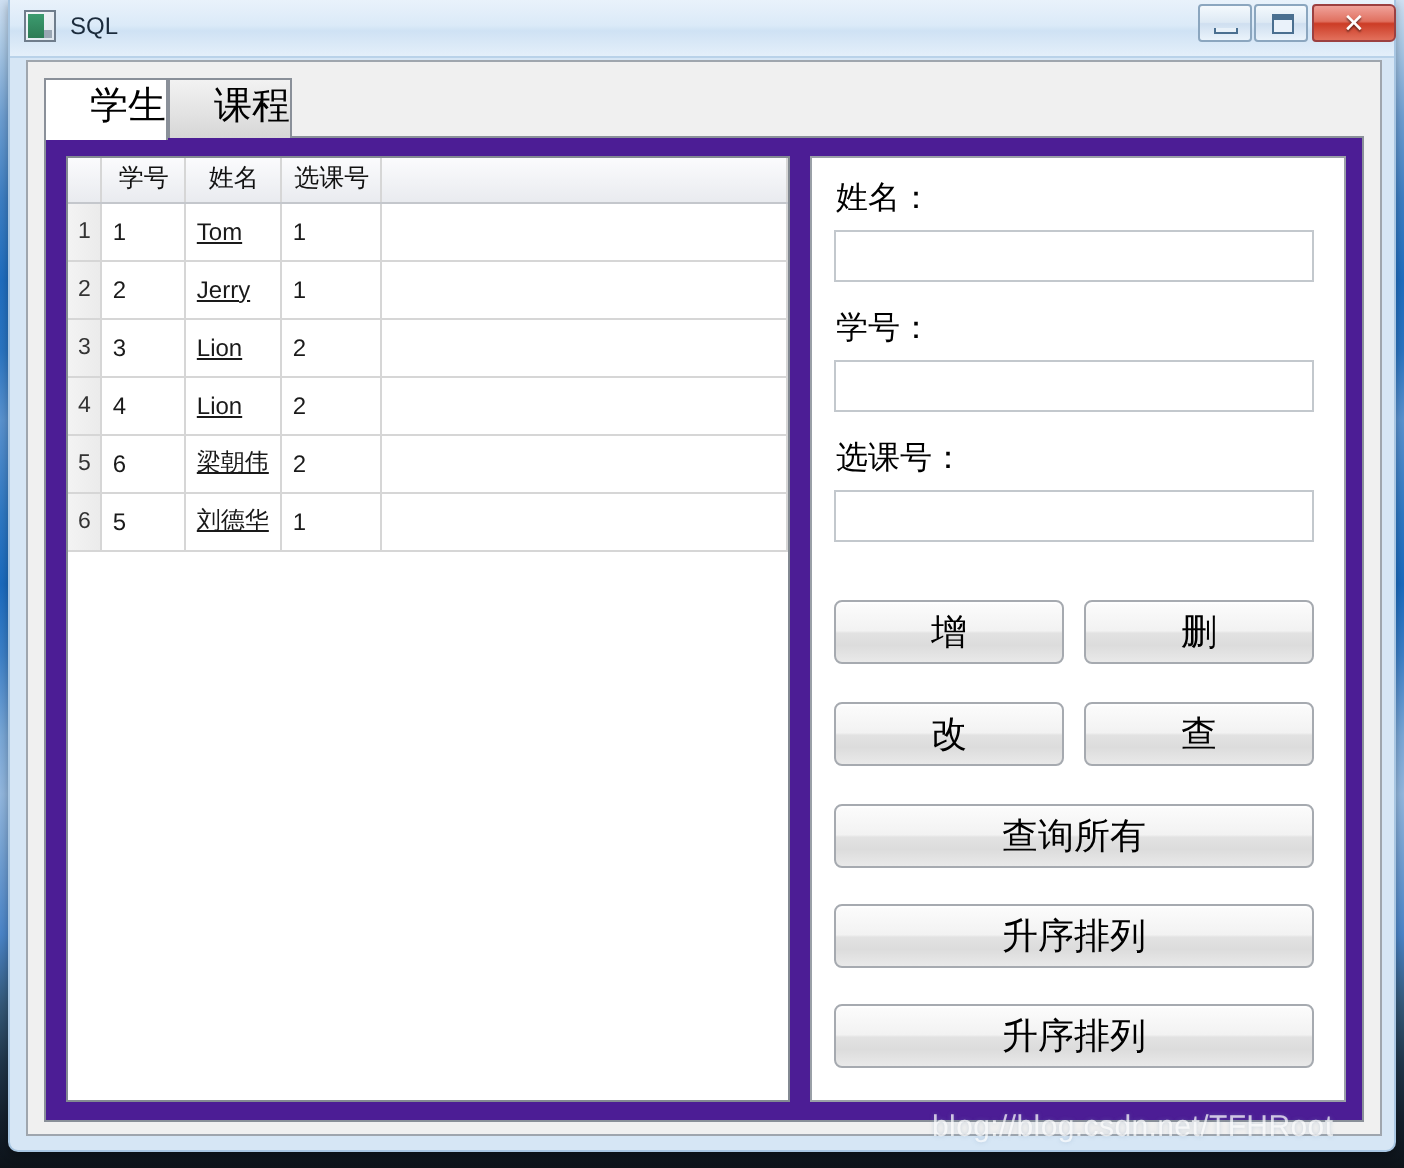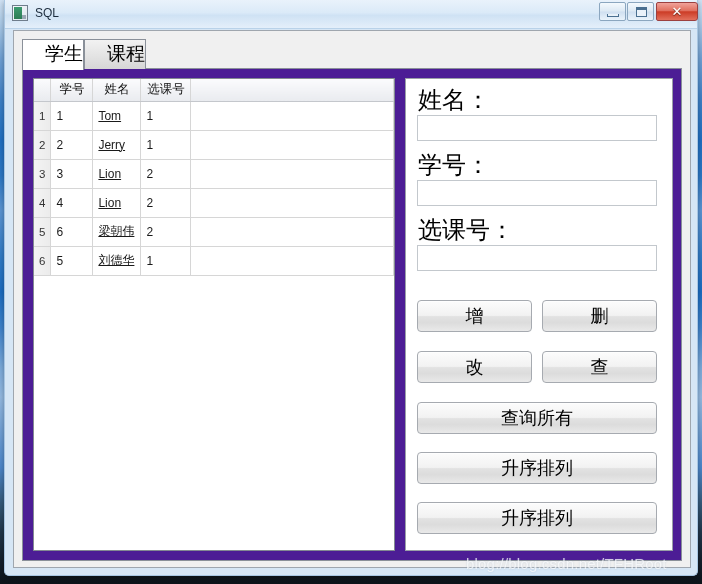--- a/index.html
+++ b/index.html
@@ -270,21 +270,21 @@
     left: 382px; top: 9px;
     width: 268px;
     height: 473px;
     background: #ffffff;
     border: 1px solid #9aa0a7;
     box-sizing: border-box;
   }
   .field-label {
     position: absolute;
     left: 12px;
-    font-size: 24px;
+    font-size: 16px;
     color: #000;
     white-space: nowrap;
     line-height: 22px;
   }
   .text-input {
     position: absolute;
     left: 11px;
     width: 240px;
     height: 26px;
     background: #ffffff;

